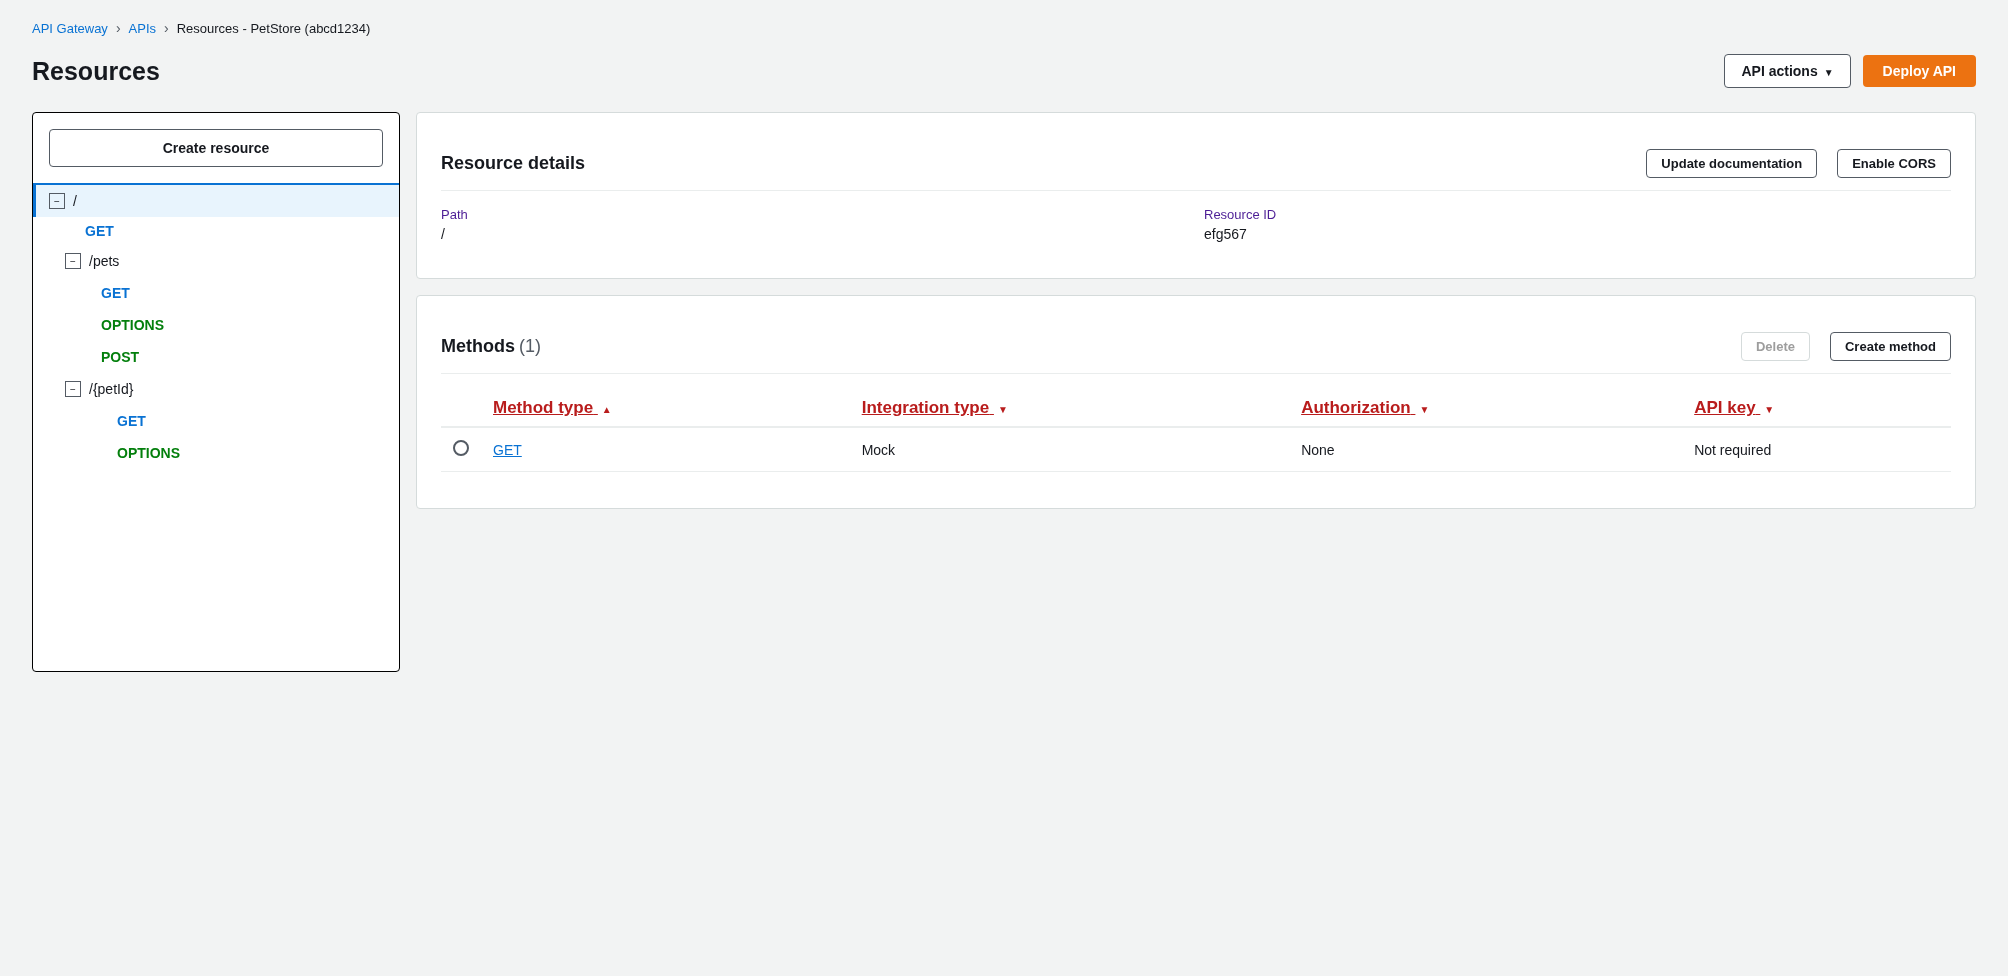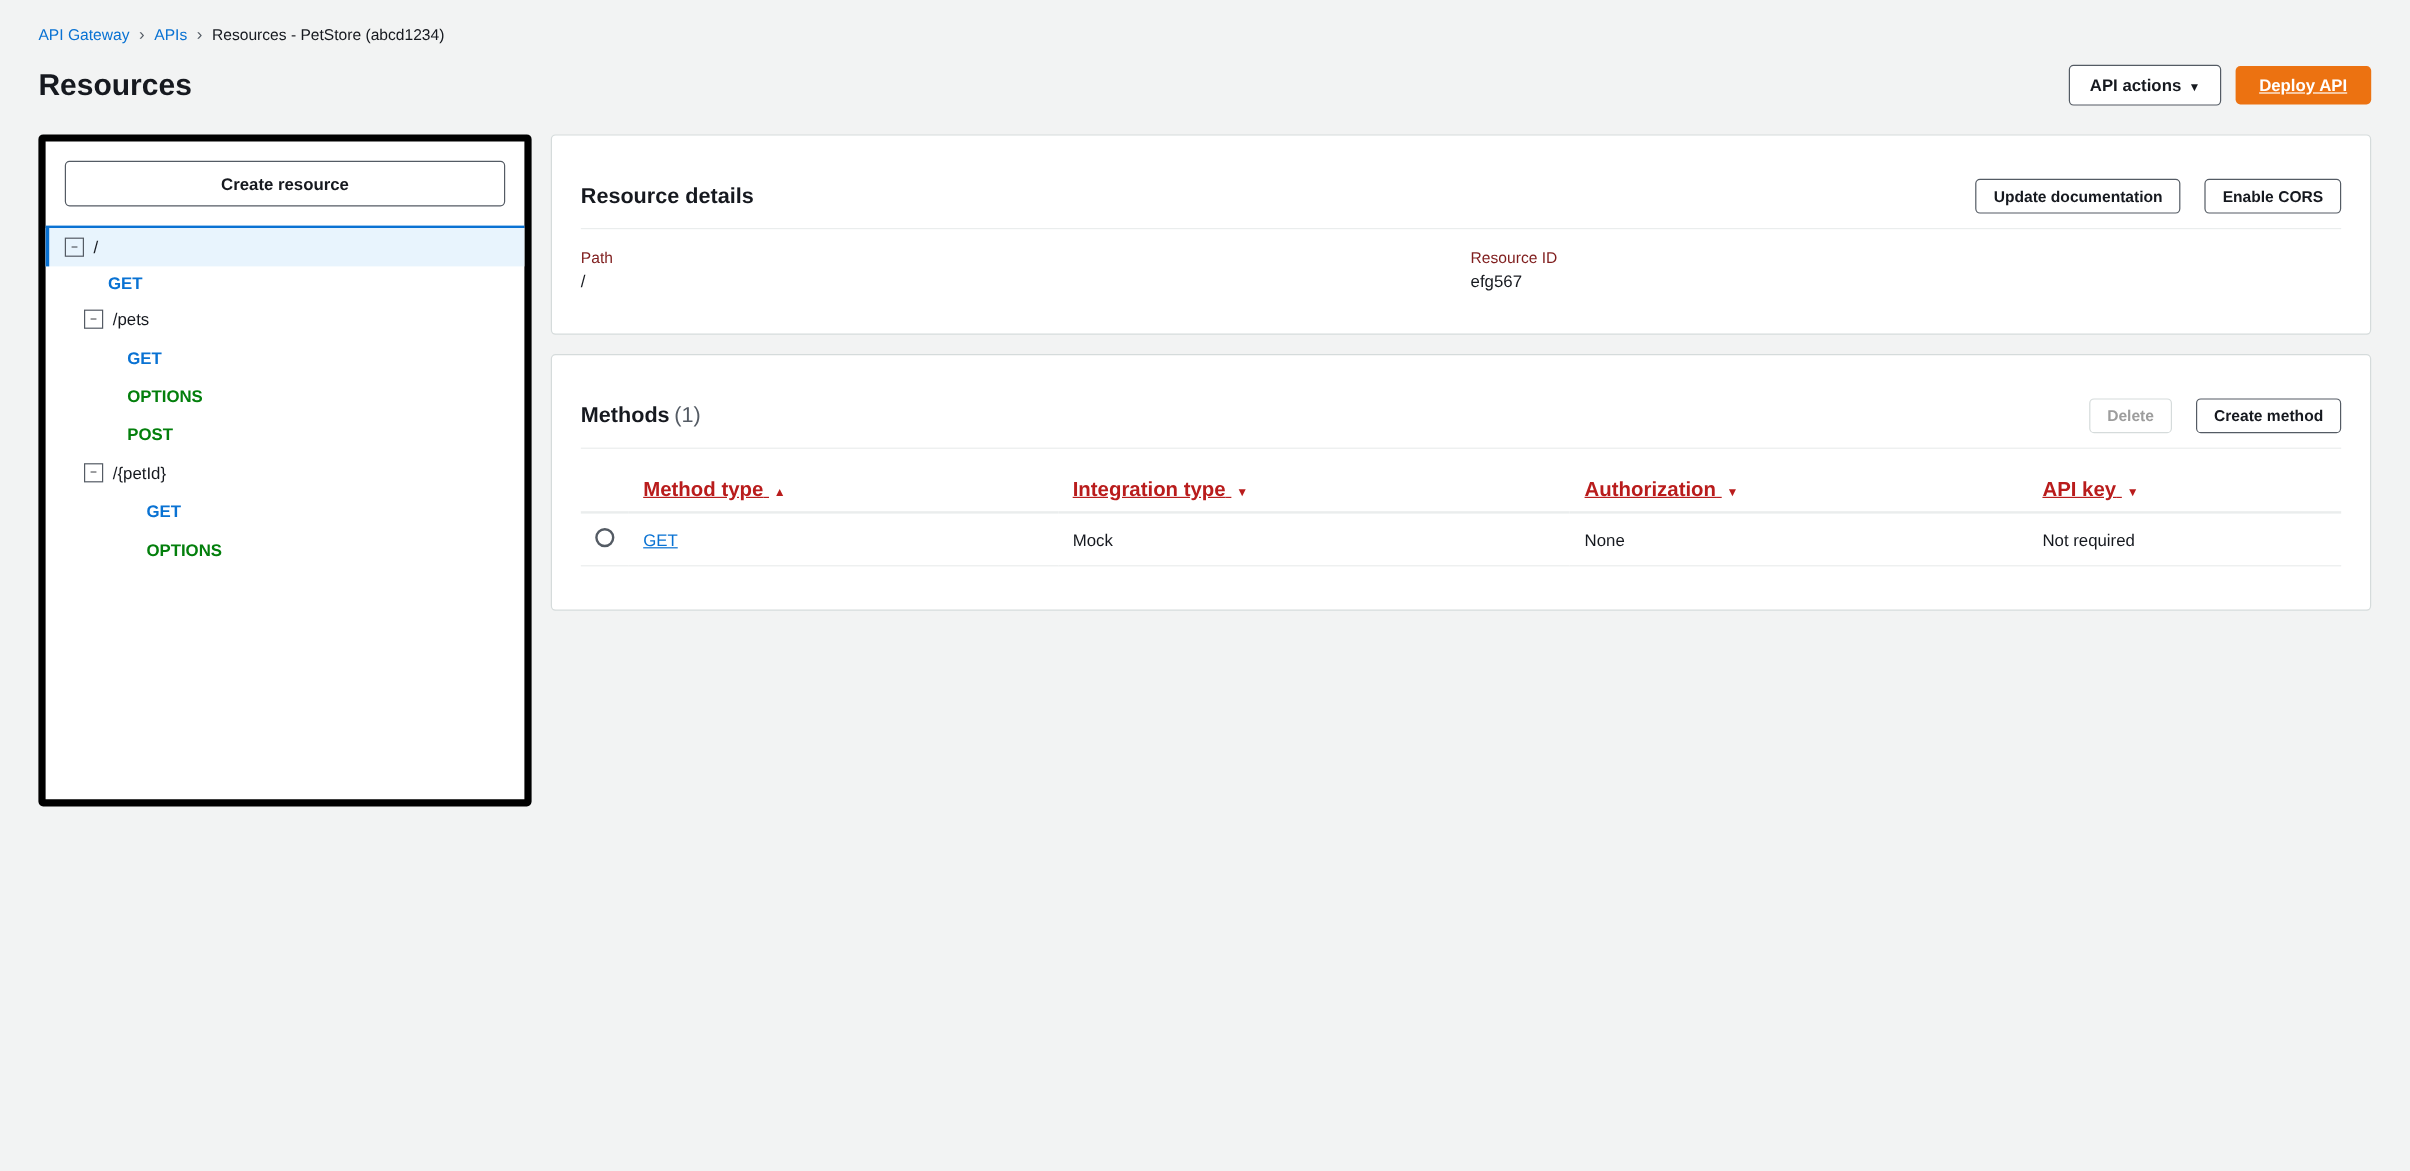--- a/index.html
+++ b/index.html
@@ -65,34 +65,33 @@
     }
     .btn-deploy {
       background: #ec7211;
       border: none;
       padding: 8px 20px;
       border-radius: 4px;
       cursor: pointer;
       font-size: 14px;
       font-weight: 700;
       color: #fff;
-      text-decoration: underline;
     }
     
     .main-layout {
       display: flex;
       gap: 16px;
       align-items: flex-start;
     }
     
     .left-panel {
-      width: 411px;
+      width: 368px;
       flex-shrink: 0;
       background: #fff;
-      border: 6px solid #000000;
+      border: 1px solid #000000;
       border-radius: 4px;
       padding: 16px 0 8px 0;
       min-height: 560px;
     }
     .create-resource-btn {
       margin: 0 16px 16px 16px;
       width: calc(100% - 32px);
       border: 1px solid #545b64;
       background: #fff;
       padding: 10px 16px;
@@ -200,21 +199,21 @@
       color: #9d9d9d;
     }
     
     .details-grid {
       display: grid;
       grid-template-columns: 1fr 1fr;
       gap: 16px;
     }
     .detail-label {
       font-size: 13px;
-      color: #7f1d1d;
+      color: #4c1d95;
       margin-bottom: 4px;
     }
     .detail-value {
       font-size: 14px;
       color: #16191f;
     }
     
     .methods-header {
       display: flex;
       align-items: center;

